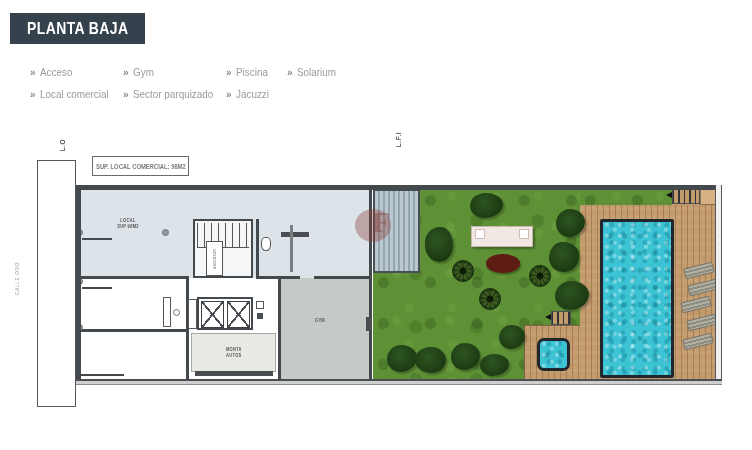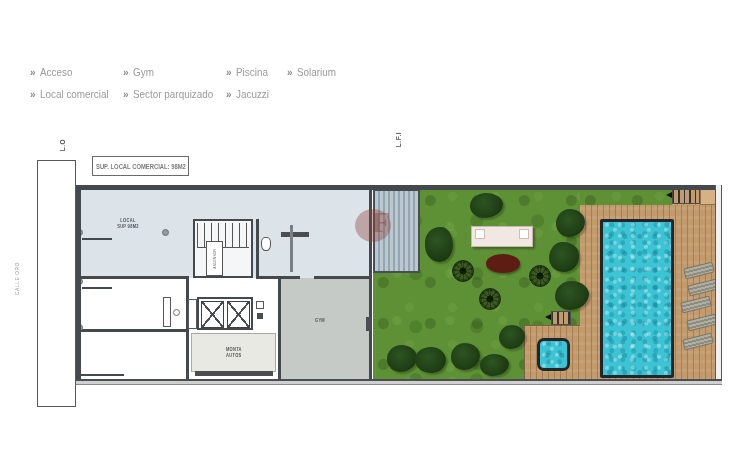--- a/index.html
+++ b/index.html
@@ -120,20 +120,23 @@
   .watermark-circle{left:355px;top:209px;width:36px;height:33px;border-radius:50%;
                     background:var(--watermark);opacity:.38;}
   .watermark-letter{left:372px;top:205px;font-family:"Liberation Serif",serif;font-size:30px;
                     font-weight:bold;color:var(--watermark);opacity:.42;}
 </style>
 </head>
 <body>
 
 <div class="page">
 
+  <div class="abs title-box">
+    <span>PLANTA BAJA</span>
+  </div>
 
   <div class="abs legend-col" style="left:30px">
     <div class="legend-item">
       <span class="marker">»</span>
       <span class="lbl">Acceso</span>
     </div>
     <div class="legend-item">
       <span class="marker">»</span>
       <span class="lbl">Local comercial</span>
     </div>

